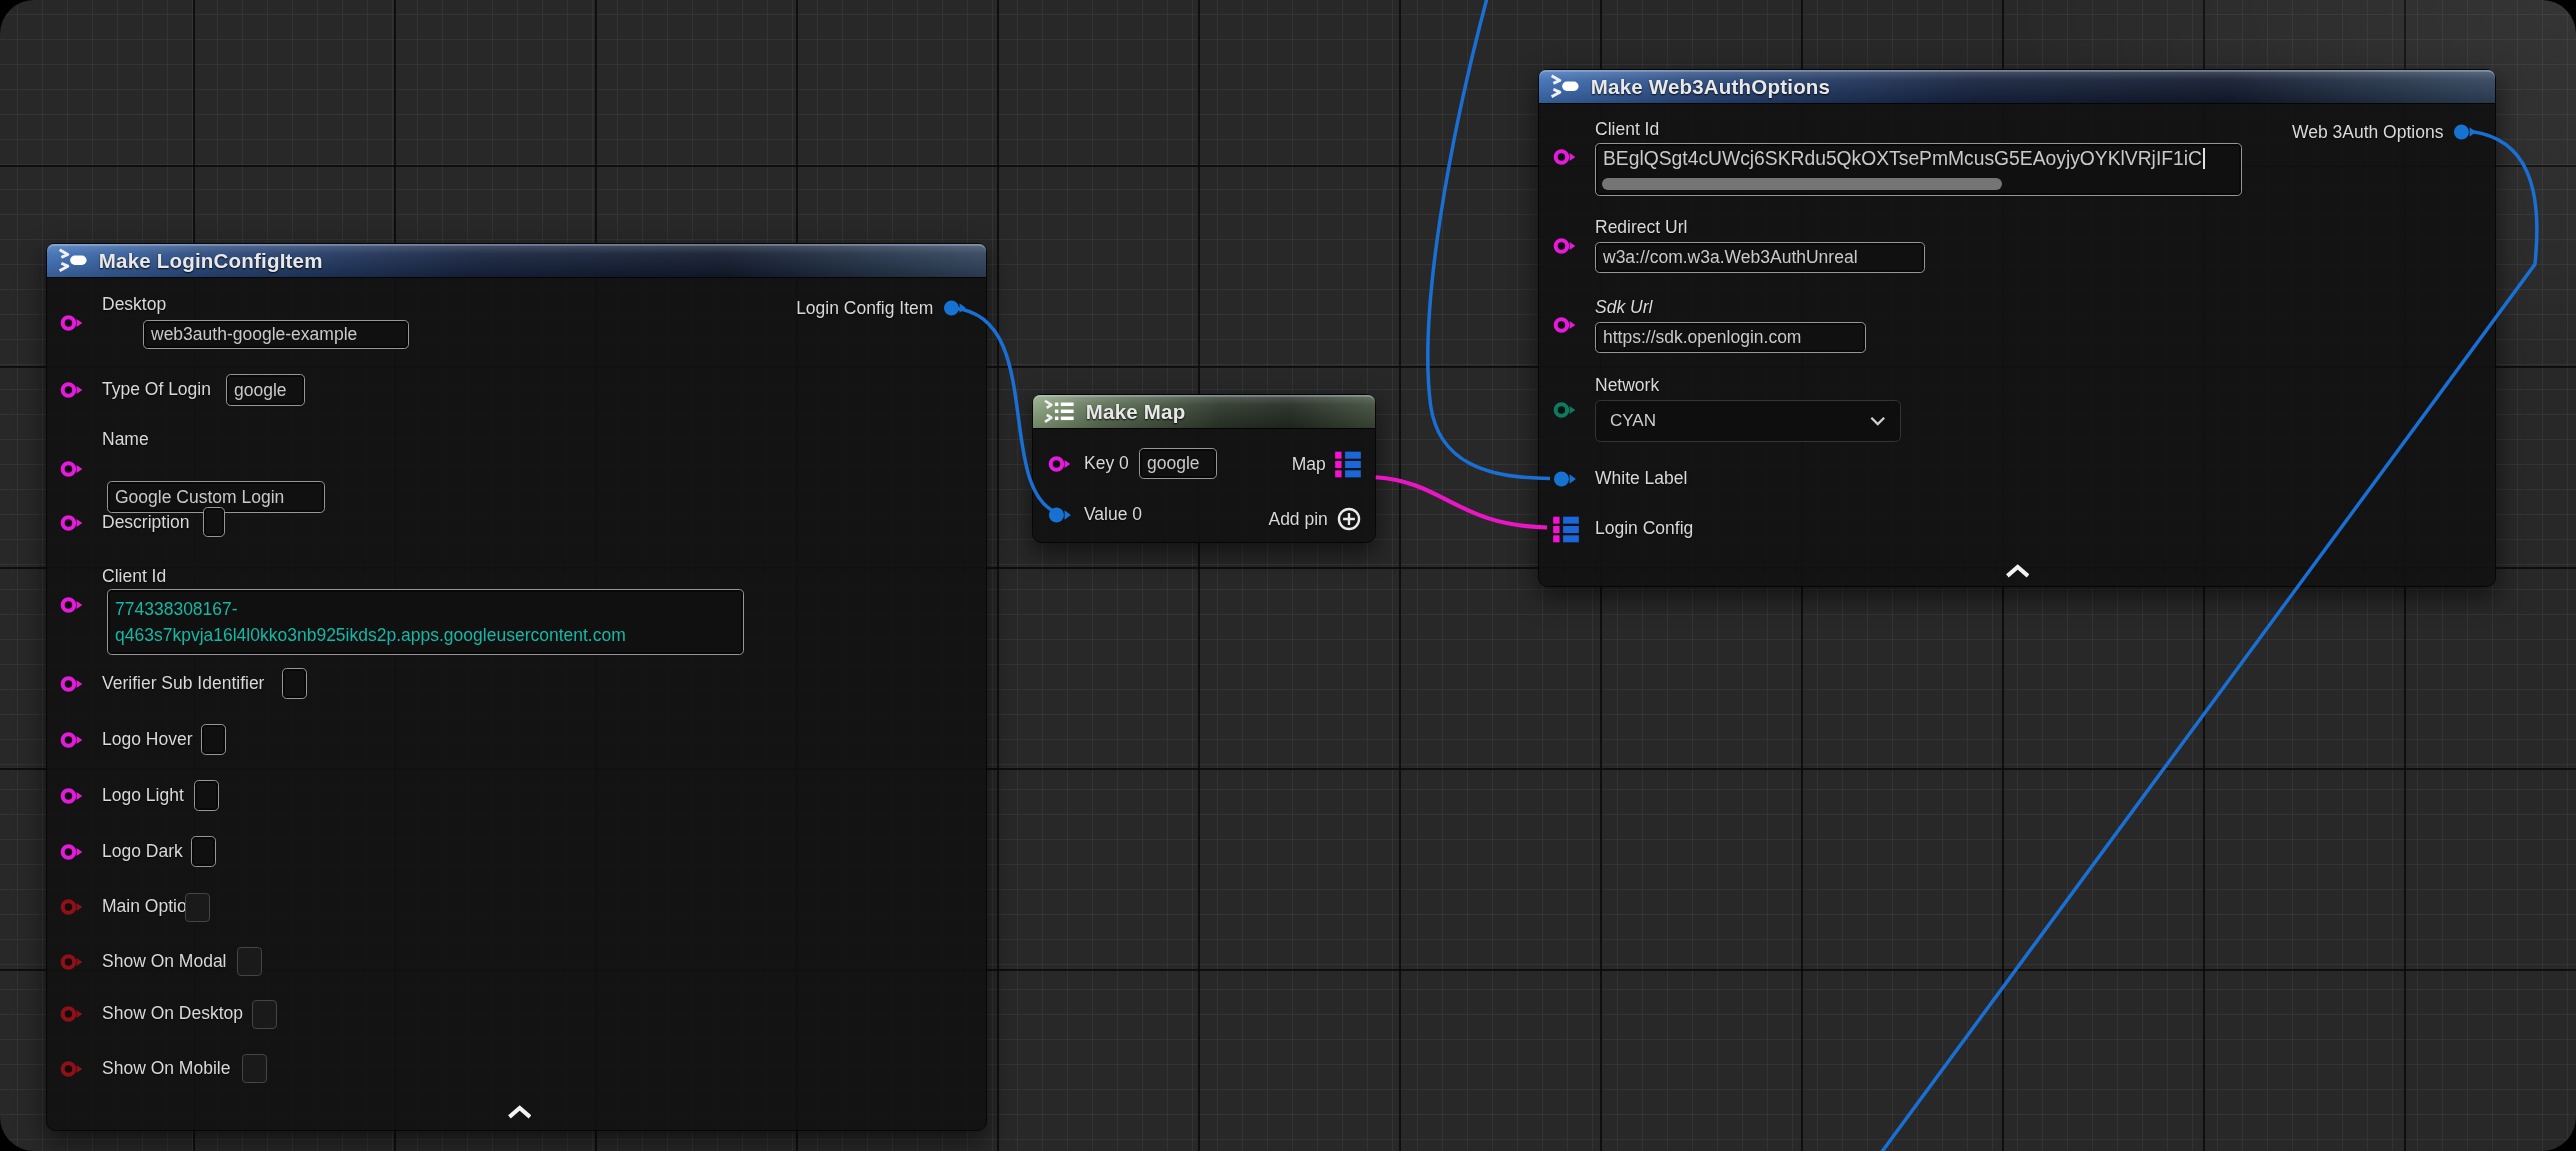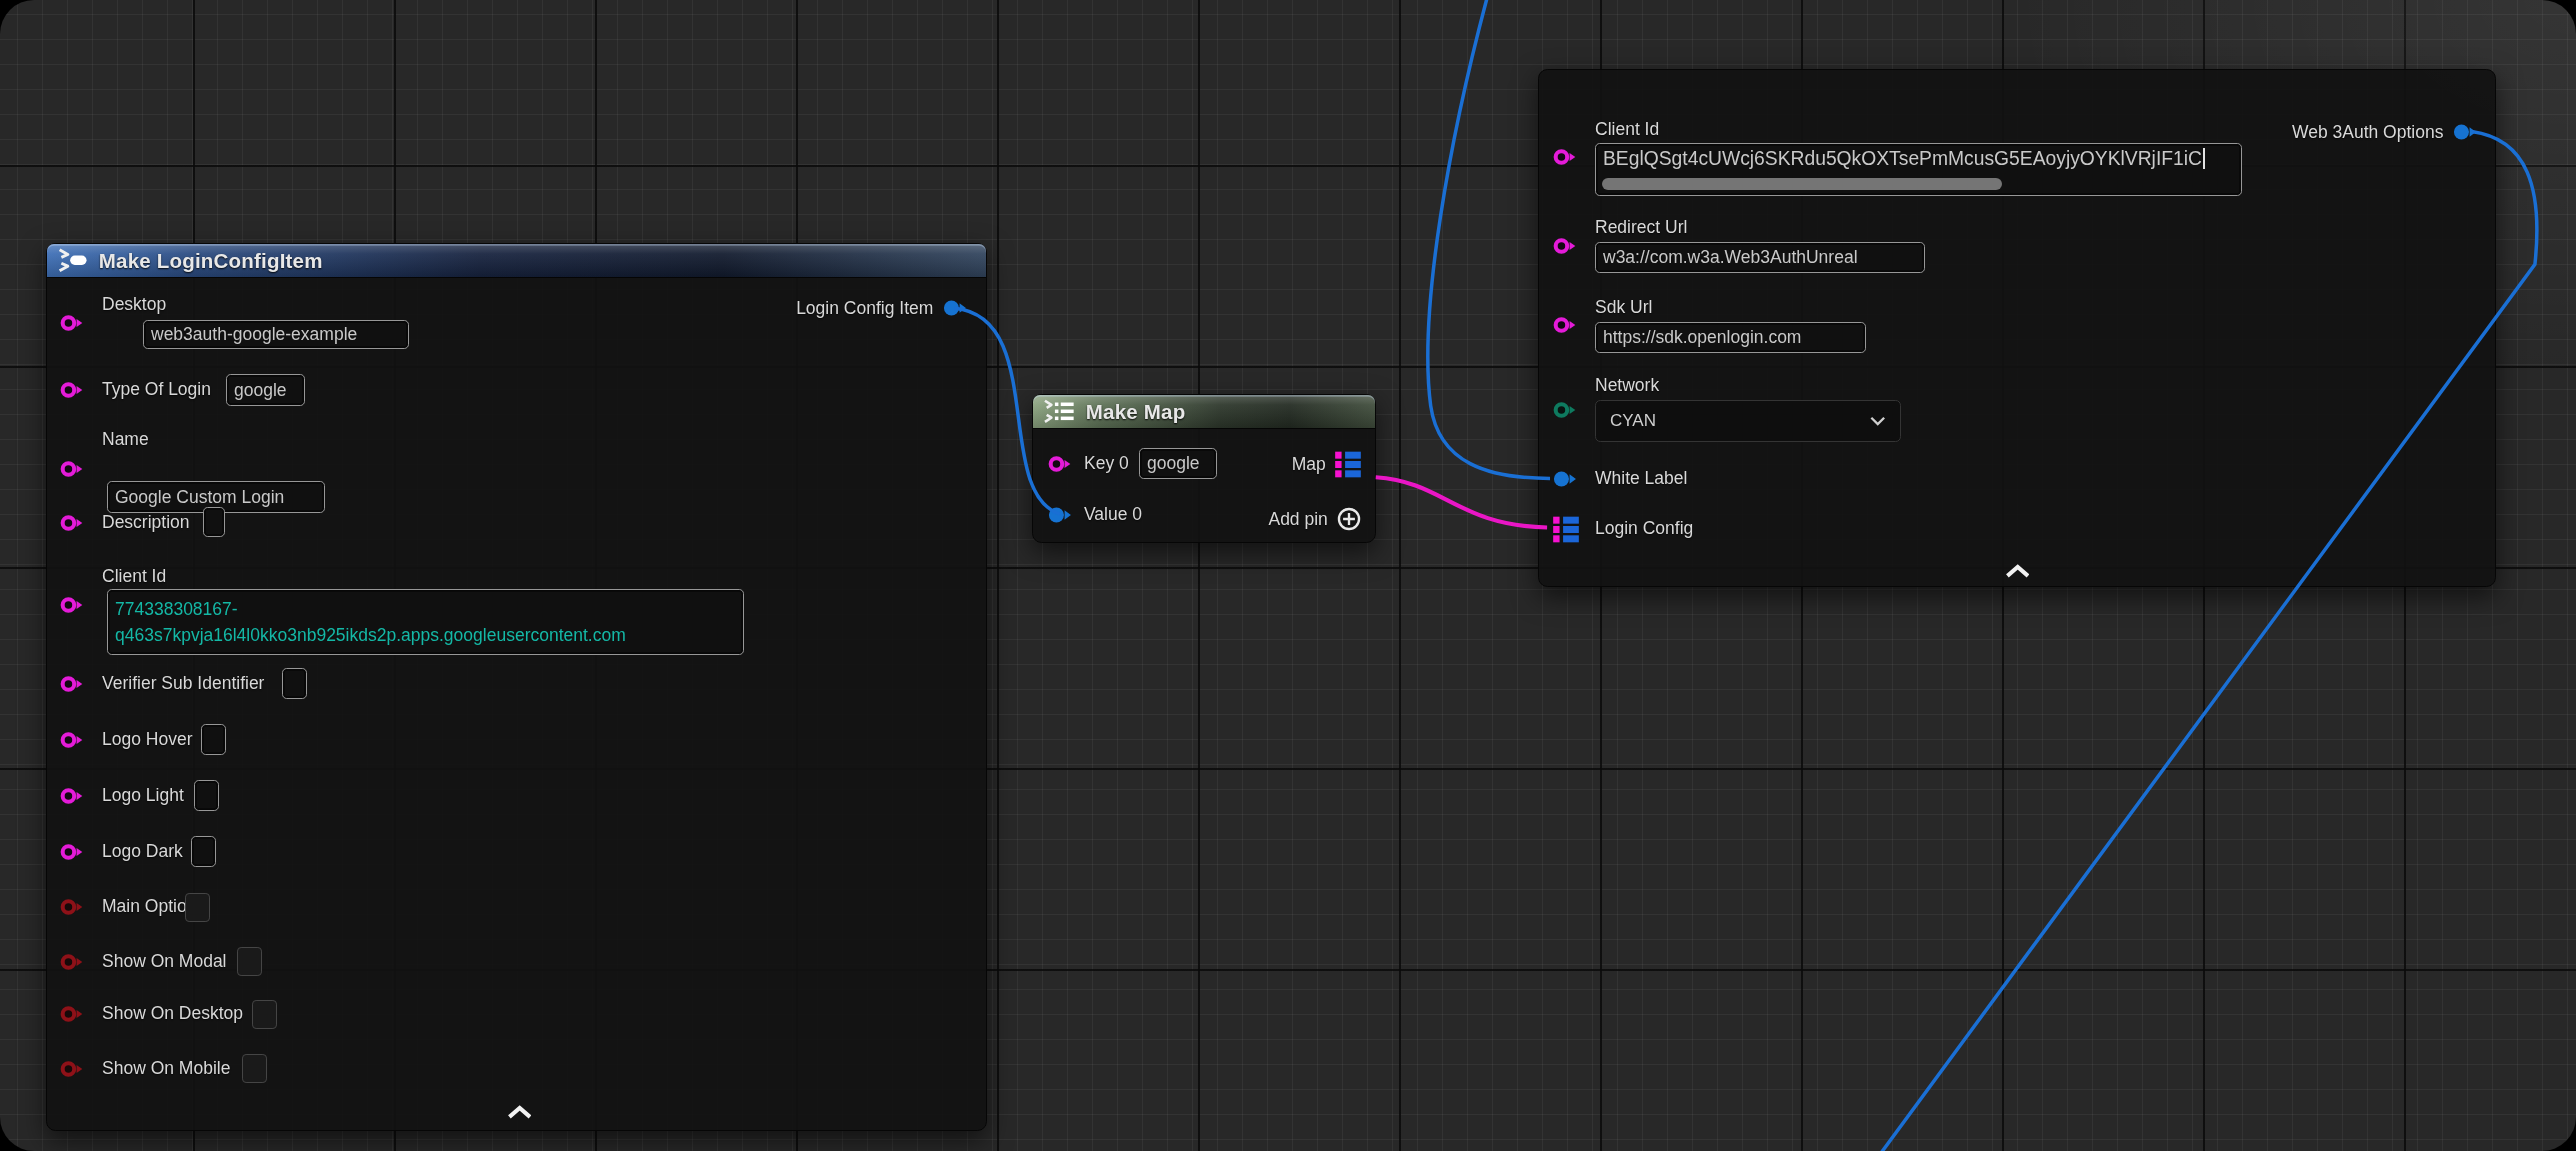--- a/index.html
+++ b/index.html
@@ -223,20 +223,28 @@
       <div class="outrow" style="top:111px;right:13px;">
         <span class="lbl">Add pin</span>
         <svg width="26" height="26" viewBox="0 0 44 44">
           <circle cx="22" cy="22" r="17" fill="none" stroke="#e9e9e9" stroke-width="4"></circle>
           <path d="M22 12 L22 32 M12 22 L32 22" stroke="#e9e9e9" stroke-width="4"></path>
         </svg>
       </div>
     </div>
 
     <div class="node" style="left:1538px;top:69px;width:956px;height:516px;">
+      <div class="node-header hdr-blue">
+        <svg width="33" height="24.6" viewBox="0 0 56 42">
+          <path d="M6 3 L20 11 L9 16" fill="none" stroke="#f0f0f0" stroke-width="5" stroke-linejoin="round"></path>
+          <path d="M6 39 L20 31 L9 26" fill="none" stroke="#f0f0f0" stroke-width="5" stroke-linejoin="round"></path>
+          <rect x="24" y="13" width="28" height="16" rx="8" fill="#ffffff"></rect>
+        </svg>
+        <span class="node-title">Make Web3AuthOptions</span>
+      </div>
 
       <div class="outrow" style="top:51px;right:16.4px;">
         <span class="lbl">Web 3Auth Options</span>
         <svg width="27" height="22" viewBox="0 0 46 38">
           <circle cx="16" cy="19" r="13" fill="#1673d2"></circle>
             <path d="M30 11 L41 19 L30 27 Z" fill="#1673d2"></path>
         </svg>
       </div>
 
       <svg class="pin" style="left:13px;top:76px;" width="27" height="22" viewBox="0 0 46 38">
@@ -256,21 +264,21 @@
       </svg>
       <span class="lbl abs" style="left:56px;top:147px;">Redirect Url</span>
       <div class="field abs" style="left:56px;top:172px;width:314px;height:29px;">
         <span>w3a://com.w3a.Web3AuthUnreal</span>
       </div>
 
       <svg class="pin" style="left:13px;top:244px;" width="27" height="22" viewBox="0 0 46 38">
         <circle cx="16" cy="19" r="10" fill="#120812" stroke="#e41bd8" stroke-width="7"></circle>
           <path d="M30 12 L40 19 L30 26 Z" fill="#e41bd8"></path>
       </svg>
-      <span class="lbl abs" style="left:56px;top:227px;">Sdk Url</span>
+      <span class="lbl abs" style="left:56px;top:227px;font-style:italic;">Sdk Url</span>
       <div class="field abs" style="left:56px;top:252px;width:255px;height:29px;">
         <span>https://sdk.openlogin.com</span>
       </div>
 
       <svg class="pin" style="left:13px;top:329px;" width="27" height="22" viewBox="0 0 46 38">
         <circle cx="16" cy="19" r="10" fill="#081310" stroke="#0e7a5f" stroke-width="7"></circle>
           <path d="M30 12 L40 19 L30 26 Z" fill="#0e7a5f"></path>
       </svg>
       <span class="lbl abs" style="left:56px;top:305px;">Network</span>
       <div class="dropdown" style="left:56px;top:330px;width:276px;height:40px;">

